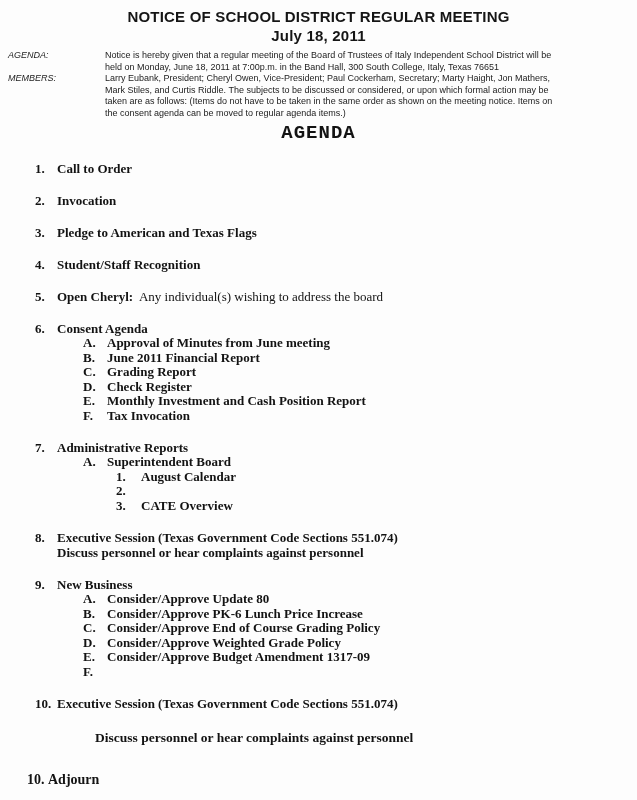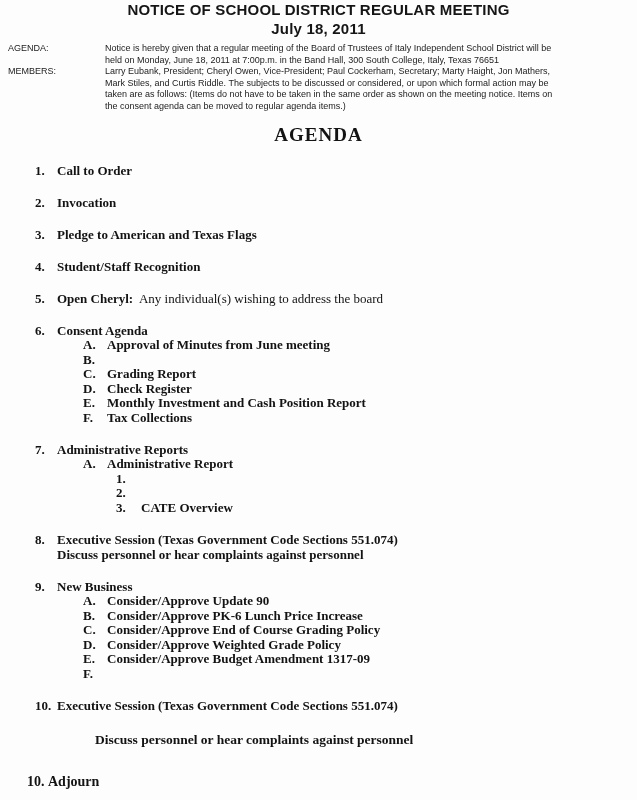--- a/index.html
+++ b/index.html
@@ -6,21 +6,21 @@
   html, body { background: #e8e8e8; }
   .page {
     position: relative;
     width: 637px;
     height: 800px;
     margin: 0 auto;
     background: #fdfdfd;
     color: #111;
     overflow: hidden;
     font-family: "Liberation Sans", sans-serif;
-    padding-top: 0;
+    padding-top: 7px;
   }
   
   .titles { text-align: center; }
   .title-line {
     font-family: "Liberation Sans", sans-serif;
     font-weight: bold;
     font-size: 15px;
     line-height: 19px;
     color: #151515;
     letter-spacing: 0.2px;
@@ -28,30 +28,30 @@
   
   .notice-grid {
     display: grid;
     grid-template-columns: 97px 462px;
     margin-top: 5px;
     margin-left: 8px;
     font-size: 9px;
     line-height: 11.5px;
     color: #222;
   }
-  .notice-label { font-size: 9px; color: #222; }
+  .notice-label { font-size: 9px; color: #222; font-style: italic; }
   .notice-text { color: #222; }
   
   .agenda-heading {
     text-align: center;
-    font-family: Liberation Serif, serif;
+    font-family: Liberation Mono, monospace;
     font-weight: bold;
     font-size: 19px;
     line-height: 22px;
-    margin-top: 12px;
+    margin-top: 3px;
     letter-spacing: 1px;
     color: #131313;
   }
   
   .agenda-list {
     font-family: "Liberation Serif", serif;
     font-weight: bold;
     font-size: 13px;
     color: #131313;
     margin-top: 0px;
@@ -119,67 +119,69 @@
       <div class="ai lvl1">
         <span class="num">6.</span>
         <span class="txt"><b>Consent Agenda</b></span>
       </div>
       <div class="ai lvl2">
         <span class="num">A.</span>
         <span class="txt"><b>Approval of Minutes from June meeting</b></span>
       </div>
       <div class="ai lvl2">
         <span class="num">B.</span>
+        <span class="txt"><b>June 2011 Financial Report</b></span>
       </div>
       <div class="ai lvl2">
         <span class="num">C.</span>
         <span class="txt"><b>Grading Report</b></span>
       </div>
       <div class="ai lvl2">
         <span class="num">D.</span>
         <span class="txt"><b>Check Register</b></span>
       </div>
       <div class="ai lvl2">
         <span class="num">E.</span>
         <span class="txt"><b>Monthly Investment and Cash Position Report</b></span>
       </div>
       <div class="ai lvl2">
         <span class="num">F.</span>
-        <span class="txt"><b>Tax Collections</b></span>
+        <span class="txt"><b>Tax Invocation</b></span>
       </div>
       <div class="ai lvl1">
         <span class="num">7.</span>
         <span class="txt"><b>Administrative Reports</b></span>
       </div>
       <div class="ai lvl2">
         <span class="num">A.</span>
-        <span class="txt"><b>Administrative Report</b></span>
+        <span class="txt"><b>Superintendent Board</b></span>
       </div>
       <div class="ai lvl3">
         <span class="num">1.</span>
+        <span class="txt"><b>August Calendar</b></span>
       </div>
       <div class="ai lvl3">
         <span class="num">2.</span>
       </div>
       <div class="ai lvl3">
         <span class="num">3.</span>
         <span class="txt"><b>CATE Overview</b></span>
       </div>
       <div class="ai lvl1">
         <span class="num">8.</span>
         <span class="txt"><b>Executive Session (Texas Government Code Sections 551.074)</b></span>
       </div>
       <div class="line2">Discuss personnel or hear complaints against personnel</div>
       <div class="ai lvl1">
         <span class="num">9.</span>
         <span class="txt"><b>New Business</b></span>
       </div>
       <div class="ai lvl2">
         <span class="num">A.</span>
-        <span class="txt"><b>Consider/Approve Update 90</b></span>
+        <span class="txt"><b>Consider/Approve Update 80</b></span>
       </div>
       <div class="ai lvl2">
         <span class="num">B.</span>
         <span class="txt"><b>Consider/Approve PK-6 Lunch Price Increase</b></span>
       </div>
       <div class="ai lvl2">
         <span class="num">C.</span>
         <span class="txt"><b>Consider/Approve End of Course Grading Policy</b></span>
       </div>
       <div class="ai lvl2">

